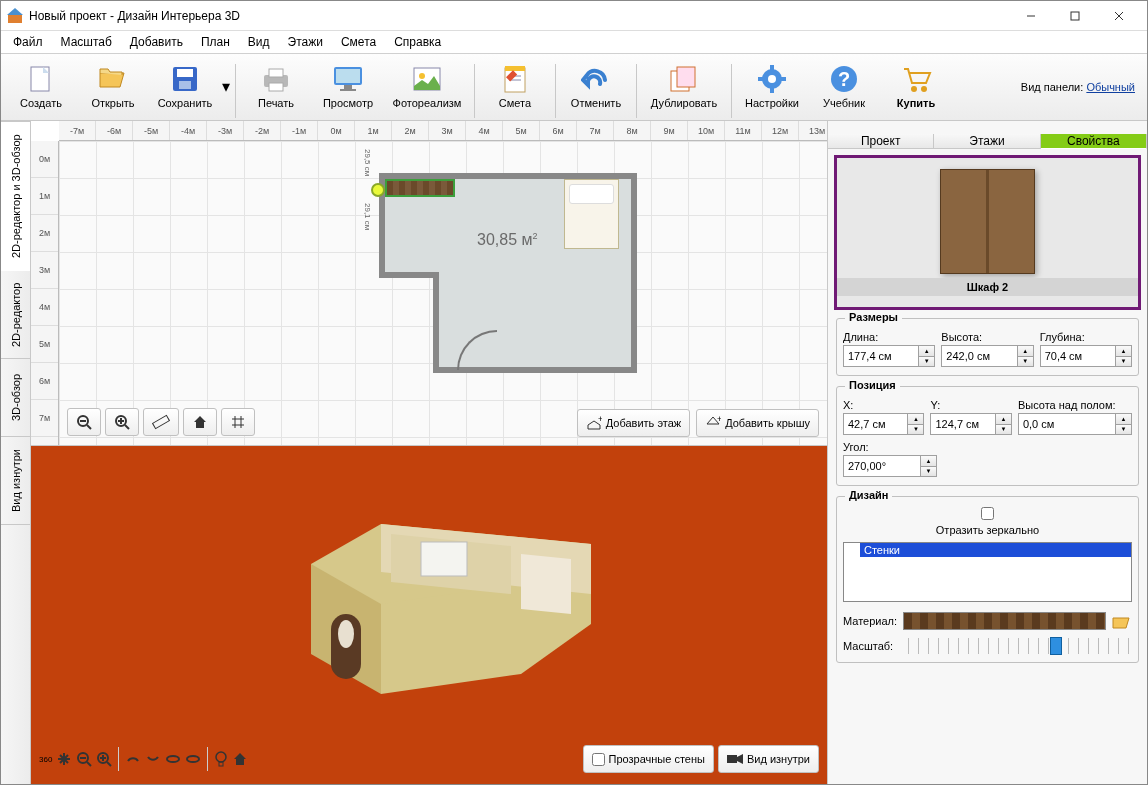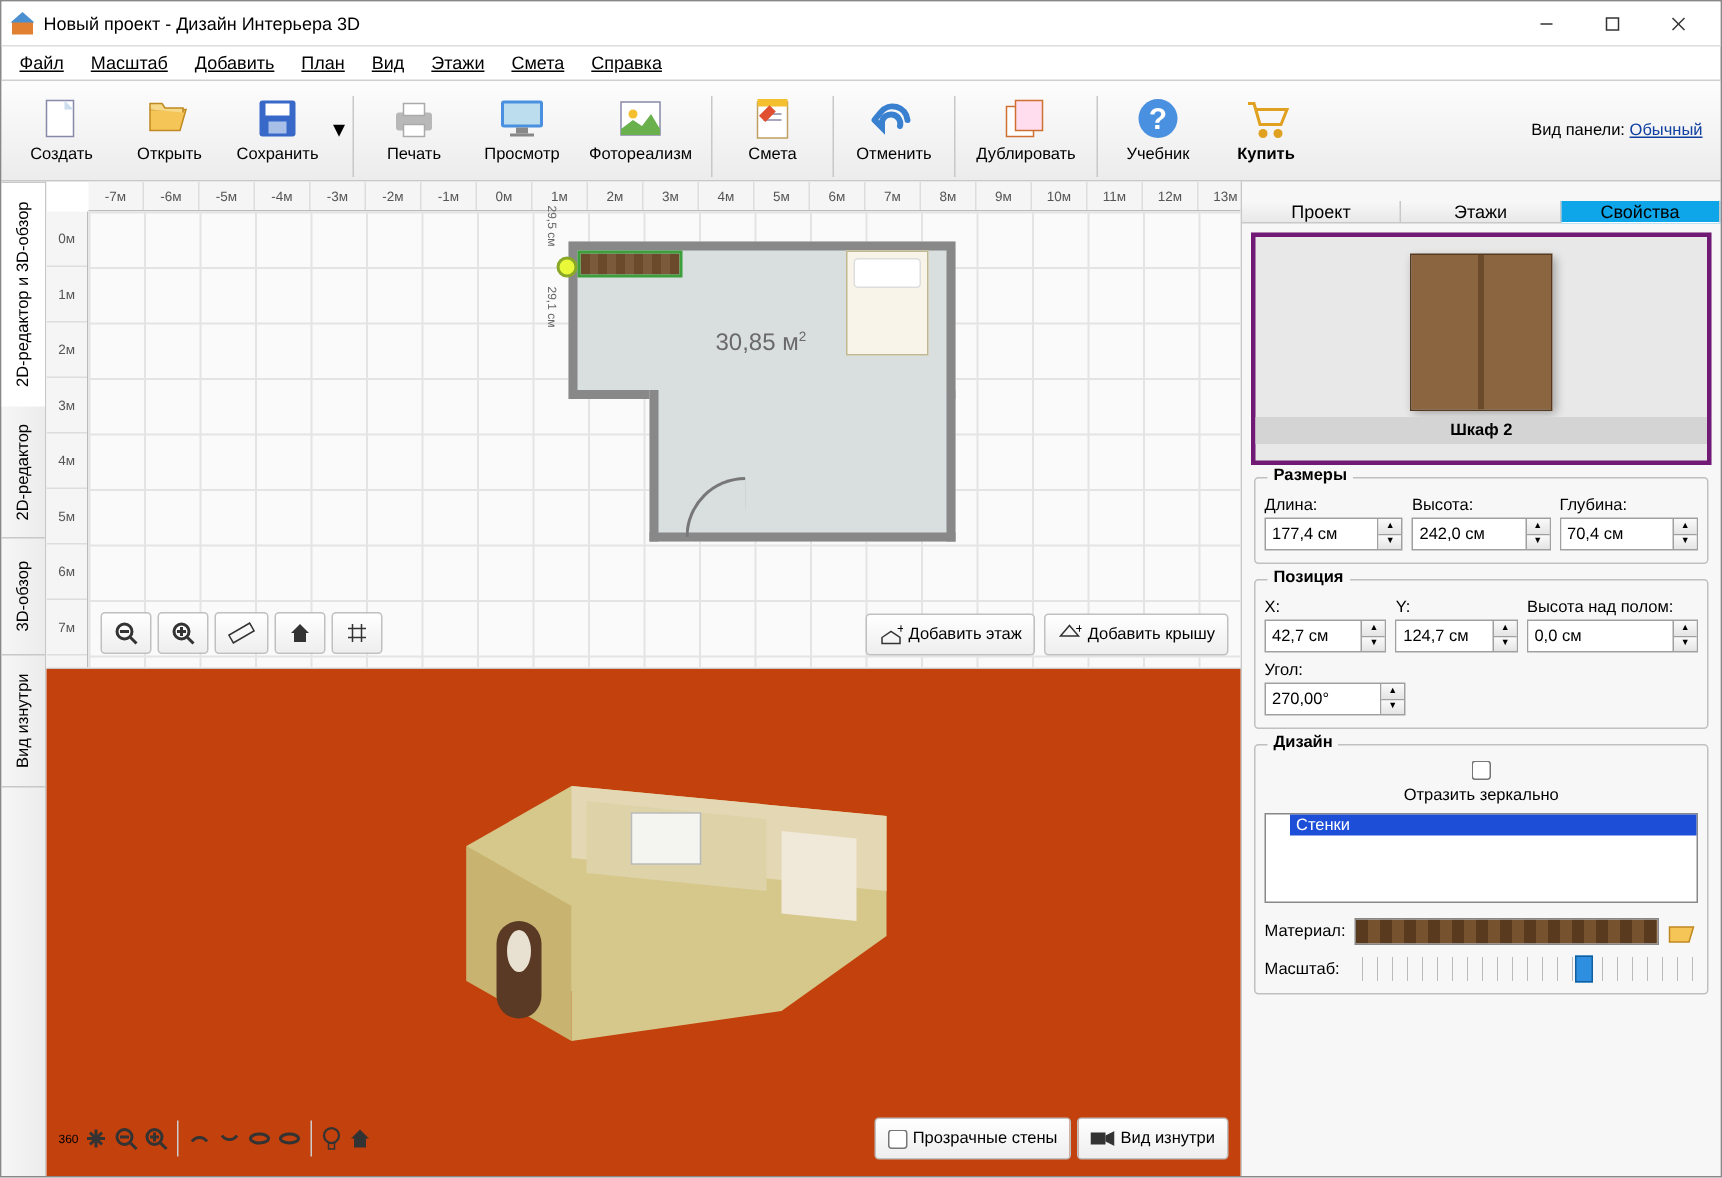--- a/index.html
+++ b/index.html
@@ -3,21 +3,21 @@
 <meta charset="utf-8">
 <style>
 * { box-sizing: border-box; margin: 0; padding: 0; font-family: "Segoe UI", Tahoma, sans-serif; }
 body { background: #fff; width: 1148px; height: 785px; overflow: hidden; display:flex; flex-direction:column; border:1px solid #888;}
 .titlebar { height: 30px; display:flex; align-items:center; padding:0 6px; background:#fff; border-bottom:1px solid #ddd;}
 .titlebar .app-icon{width:16px;height:16px;margin-right:6px;}
 .titlebar .title{font-size:12px;flex:1;}
 .titlebar .winbtn{width:44px;height:28px;display:flex;align-items:center;justify-content:center;}
 .titlebar .winbtn svg{width:10px;height:10px;}
 .menubar{height:22px;display:flex;align-items:center;gap:2px;padding:0 4px;font-size:12px;}
-.menubar .mitem{padding:3px 8px;text-decoration:underline;}
+.menubar .mitem{padding:3px 8px;}
 .toolbar{height:68px;display:flex;align-items:center;background:linear-gradient(#fdfdfd,#ececec);border-top:1px solid #d0d0d0;border-bottom:1px solid #c8c8c8;padding:0 4px;position:relative;}
 .tgroup{display:flex;align-items:flex-start;gap:0;height:100%;}
 .tsep{width:1px;height:54px;background:#c8c8c8;margin:7px 4px 0;}
 .tbtn{display:flex;flex-direction:column;align-items:center;justify-content:center;width:72px;height:64px;font-size:11px;gap:2px;border:1px solid transparent;border-radius:3px;}
 .tbtn .ic{width:32px;height:32px;display:flex;align-items:center;justify-content:center;}
 .tbtn.narrow{width:86px;}
 .tbtn.bold span{font-weight:bold;}
 .toolbar .right{margin-left:auto;font-size:11px;padding-right:8px;}
 .toolbar .right a{color:#1040a0;}
 .main{flex:1;display:flex;min-height:0;}
@@ -25,42 +25,42 @@
 .vtab{writing-mode:vertical-rl;transform:rotate(180deg);font-size:11px;padding:10px 0;text-align:center;border-top:1px solid #c8c8c8;display:flex;align-items:center;justify-content:center;flex-shrink:0;}
 .vtab.active{background:#fff;}
 .vtab:first-child{border-top:none;border-bottom:1px solid #c8c8c8;}
 .center{flex:1;display:flex;flex-direction:column;min-width:0;background:#fff;}
 .view2d{height:325px;position:relative;border-bottom:1px solid #c8c8c8;overflow:hidden;}
 .rulerx{position:absolute;left:28px;right:0;top:0;height:20px;background:#f5f5f5;border-bottom:1px solid #bbb;display:flex;font-size:9px;}
 .rulerx div{width:37px;text-align:center;border-right:1px solid #ddd;display:flex;align-items:center;justify-content:center;color:#555;flex-shrink:0;}
 .rulery{position:absolute;left:0;top:20px;bottom:0;width:28px;background:#f5f5f5;border-right:1px solid #bbb;font-size:9px;}
 .rulery div{height:37px;display:flex;align-items:center;justify-content:center;border-bottom:1px solid #ddd;color:#555;}
 .canvas2d{position:absolute;left:28px;top:20px;right:0;bottom:0;background-image:linear-gradient(#e4e4e4 1px,transparent 1px),linear-gradient(90deg,#e4e4e4 1px,transparent 1px);background-size:37px 37px;background-color:#fafafa;}
-.room{position:absolute;left:268px;top:20px;width:310px;height:200px;}
+.room{position:absolute;left:268px;top:32px;width:310px;height:200px;}
 .floor{position:absolute;background:#d9dede;border:6px solid #888;}
 .floor.a{left:52px;top:0;width:258px;height:105px;}
 .floor.b{left:106px;top:99px;width:204px;height:101px;border-top:none;}
 .wardrobe{position:absolute;left:0;top:6px;width:70px;height:18px;background:repeating-linear-gradient(90deg,#6a4a2a 0 6px,#7a5a3a 6px 12px);border:2px solid #3c9f3c;}
 .handle{position:absolute;left:-18px;top:10px;width:14px;height:14px;border-radius:50%;background:#e9f93a;border:2px solid #8aa828;}
 .dim-t{position:absolute;font-size:8px;color:#666;writing-mode:vertical-rl;left:36px;}
 .bed{position:absolute;right:18px;top:6px;width:55px;height:70px;background:#f8f4ea;border:1px solid #c0b890;}
 .bed::before{content:"";position:absolute;top:4px;left:4px;right:4px;height:18px;background:#fff;border:1px solid #ddd;border-radius:3px;}
 .areatxt{position:absolute;left:150px;top:58px;font-size:16px;color:#6a6a6a;font-family:"Times New Roman",serif;}
 .door-arc{position:absolute;left:130px;top:157px;width:40px;height:40px;border:2px solid #777;border-bottom:none;border-right:none;border-top-left-radius:40px;}
 .view2d-tools{position:absolute;left:36px;bottom:8px;height:30px;display:flex;gap:4px;align-items:center;}
 .view2d-tools .ib, .pillbtn{height:28px;min-width:28px;border:1px solid #c0c0c0;border-radius:3px;background:linear-gradient(#fff,#eee);display:flex;align-items:center;justify-content:center;font-size:11px;padding:0 8px;gap:4px;}
 .view2d-right{position:absolute;right:8px;bottom:8px;display:flex;gap:6px;}
 .view3d{flex:1;position:relative;background:#c2410c;overflow:hidden;}
 .model3d{position:absolute;left:230px;top:18px;width:390px;height:240px;}
 .view3d-bar{position:absolute;left:8px;right:8px;bottom:8px;height:34px;display:flex;align-items:center;gap:4px;}
 .spacer{flex:1;}
 .rightpanel{width:320px;border-left:1px solid #c8c8c8;background:#f7f7f7;display:flex;flex-direction:column;}
 .rtabs{height:28px;display:flex;border-bottom:1px solid #c8c8c8;}
 .rtab{flex:1;display:flex;align-items:center;justify-content:center;font-size:12px;border-right:1px solid #c8c8c8;background:linear-gradient(#f8f8f8,#e8e8e8);margin-top:13px;}
-.rtab.active{background:#0ea5e9;border-bottom:1px solid #fff;margin-bottom:-1px;}
+.rtab.active{background:#84cc16;border-bottom:1px solid #fff;margin-bottom:-1px;}
 .preview{height:155px;margin:6px;border:3px solid #701a75;background:#e8e8e8;display:flex;flex-direction:column;align-items:center;justify-content:center;gap:4px;}
 .preview .ward{width:95px;height:105px;background:linear-gradient(90deg,#8a6540 0 48%,#6a4a2a 48% 52%,#8a6540 52% 100%);border:1px solid #553a1f;box-shadow:2px 2px 6px rgba(0,0,0,0.3);}
 .preview .caption{font-size:11px;font-weight:bold;background:#d4d4d4;width:100%;text-align:center;padding:3px 0;}
 .fgroup{margin:2px 8px 8px;border:1px solid #c0c0c0;border-radius:3px;padding:6px 6px 8px;background:#f7f7f7;position:relative;}
 .fgroup .legend{position:absolute;top:-8px;left:8px;background:#f7f7f7;padding:0 4px;font-size:11px;font-weight:bold;}
 .frow{display:flex;gap:6px;margin-top:6px;}
 .fcol{flex:1;display:flex;flex-direction:column;gap:2px;}
 .fcol label{font-size:11px;}
 .spin{display:flex;height:22px;border:1px solid #a0a0a0;background:#fff;}
 .spin input{flex:1;border:none;font-size:11px;padding:0 4px;width:100%;outline:none;}
@@ -217,20 +217,35 @@
           </svg>
         </div>
         <span>Дублировать</span>
       </div>
   </div>
   <div class="tsep"></div>
   <div class="tgroup">
     <div class="tbtn">
         <div class="ic">
           <svg width="30" height="30">
+            <circle cx="15" cy="15" r="10" fill="#4a90e0"></circle>
+            <circle cx="15" cy="15" r="4" fill="#fff"></circle>
+            <g fill="#4a90e0">
+              <rect x="13" y="1" width="4" height="6"></rect>
+              <rect x="13" y="23" width="4" height="6"></rect>
+              <rect x="1" y="13" width="6" height="4"></rect>
+              <rect x="23" y="13" width="6" height="4"></rect>
+            </g>
+          </svg>
+        </div>
+        <span>Настройки</span>
+      </div>
+    <div class="tbtn">
+        <div class="ic">
+          <svg width="30" height="30">
             <circle cx="15" cy="15" r="13" fill="#4a90e0"></circle>
             <text x="15" y="22" font-size="20" fill="#fff" text-anchor="middle" font-weight="bold">?</text>
           </svg>
         </div>
         <span>Учебник</span>
       </div>
     <div class="tbtn bold">
         <div class="ic">
           <svg width="32" height="28">
             <path d="M4 4h4l4 14h14l4-10H10" fill="none" stroke="#e0a020" stroke-width="2"></path>

